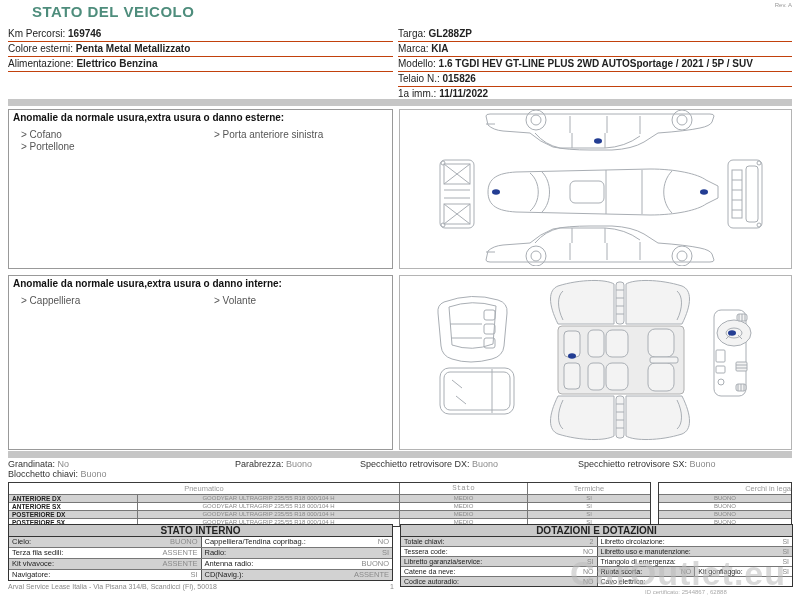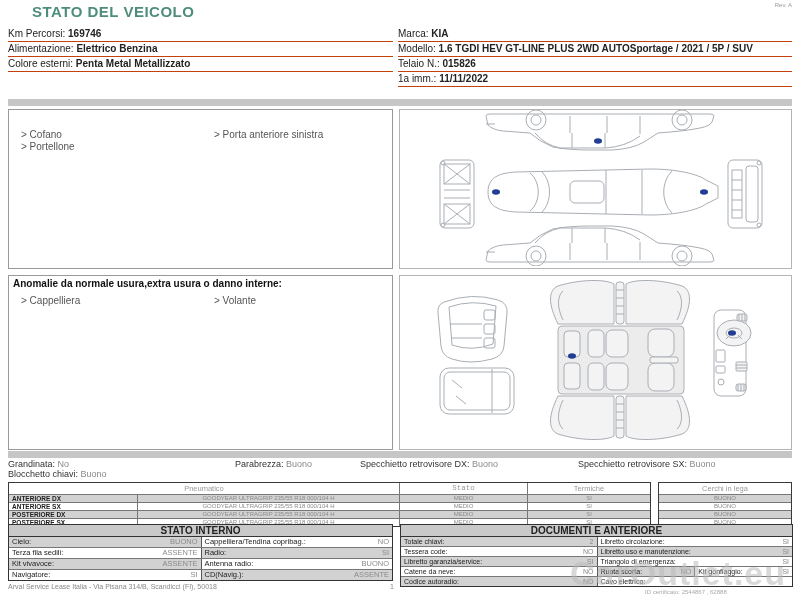--- a/index.html
+++ b/index.html
@@ -74,34 +74,36 @@
 </head>
 <body>
 
 <div class="page">
 
   <div class="title">STATO DEL VEICOLO</div>
   <div class="rev">Rev. A</div>
 
   <div class="fields lf">
     <div class="fld-row"><span class="l">Km Percorsi:</span> <span class="v">169746</span></div>
+    <div class="fld-row"><span class="l">Colore esterni:</span> <span class="v">Penta Metal Metallizzato</span></div>
     <div class="fld-row"><span class="l">Alimentazione:</span> <span class="v">Elettrico Benzina</span></div>
-    <div class="fld-row"><span class="l">Colore esterni:</span> <span class="v">Penta Metal Metallizzato</span></div>
   </div>
 
   <div class="fields rf">
+    <div class="fld-row"><span class="l">Targa:</span> <span class="v">GL288ZP</span></div>
     <div class="fld-row"><span class="l">Marca:</span> <span class="v">KIA</span></div>
     <div class="fld-row"><span class="l">Modello:</span> <span class="v">1.6 TGDI HEV GT-LINE PLUS 2WD AUTOSportage / 2021 / 5P / SUV</span></div>
     <div class="fld-row"><span class="l">Telaio N.:</span> <span class="v">015826</span></div>
     <div class="fld-row"><span class="l">1a imm.:</span> <span class="v">11/11/2022</span></div>
   </div>
 
   <div class="bar bar1"></div>
 
   <div class="abox txt1">
+    <div class="abox-title">Anomalie da normale usura,extra usura o danno esterne:</div>
     <div class="aitems c1">
       <div class="abox-item">&gt; Cofano</div>
       <div class="abox-item">&gt; Portellone</div>
     </div>
     <div class="aitems c2">
       <div class="abox-item">&gt; Porta anteriore sinistra</div>
     </div>
   </div>
 
   <div class="abox dia1">
@@ -300,21 +302,21 @@
     <div class="trow">
       <div class="tc pos">POSTERIORE SX</div>
       <div class="tc desc">GOODYEAR ULTRAGRIP 235/55 R18 000/104 H</div>
       <div class="tc stato">MEDIO</div>
       <div class="tc term">SI</div>
     </div>
   </div>
 
   <div class="ttable rims">
     <div class="trow hdr">
-      <div class="tc" style="flex:1;">Cerchi in lega</div>
+      <div class="tc" style="flex:1;text-align:right;">Cerchi in lega</div>
     </div>
     <div class="trow gray">
         <div class="tc cer">BUONO</div>
       </div>
     <div class="trow">
         <div class="tc cer">BUONO</div>
       </div>
     <div class="trow gray">
         <div class="tc cer">BUONO</div>
       </div>
@@ -361,21 +363,21 @@
           <span class="val">SI</span>
         </div>
       <div class="icell g">
           <span class="lab">CD(Navig.):</span>
           <span class="val">ASSENTE</span>
         </div>
     </div>
   </div>
 
   <div class="itable dd">
-    <div class="ithead">DOCUMENTI E ANTERIORE</div>
+    <div class="ithead">DOTAZIONI E DOTAZIONI</div>
     <div class="irow">
       <div class="icell g">
           <span class="lab">Totale chiavi:</span>
           <span class="val">2</span>
         </div>
       <div class="icell">
           <span class="lab">Libretto circolazione:</span>
           <span class="val">SI</span>
         </div>
     </div>

